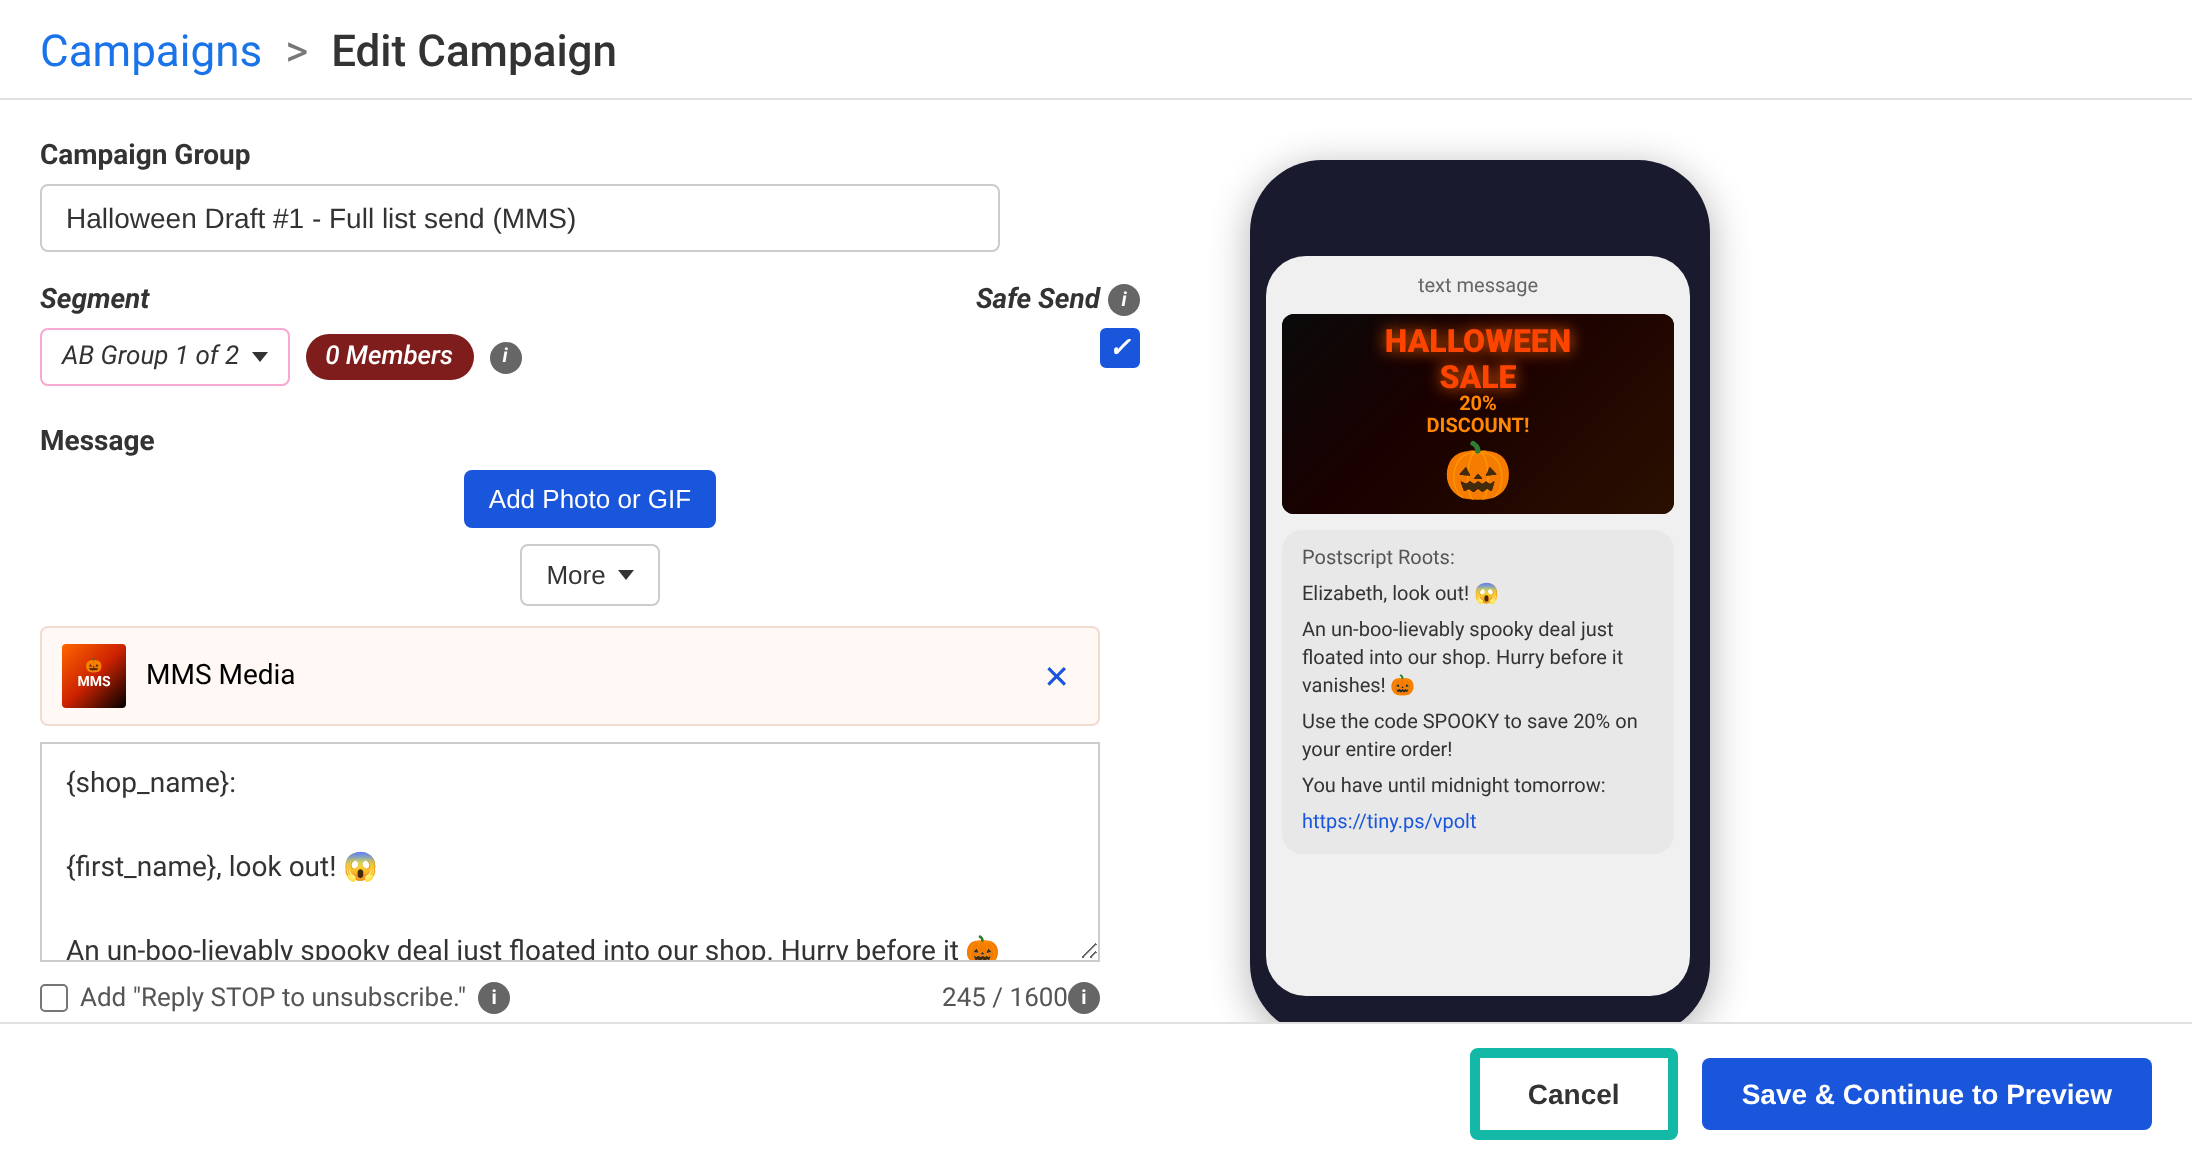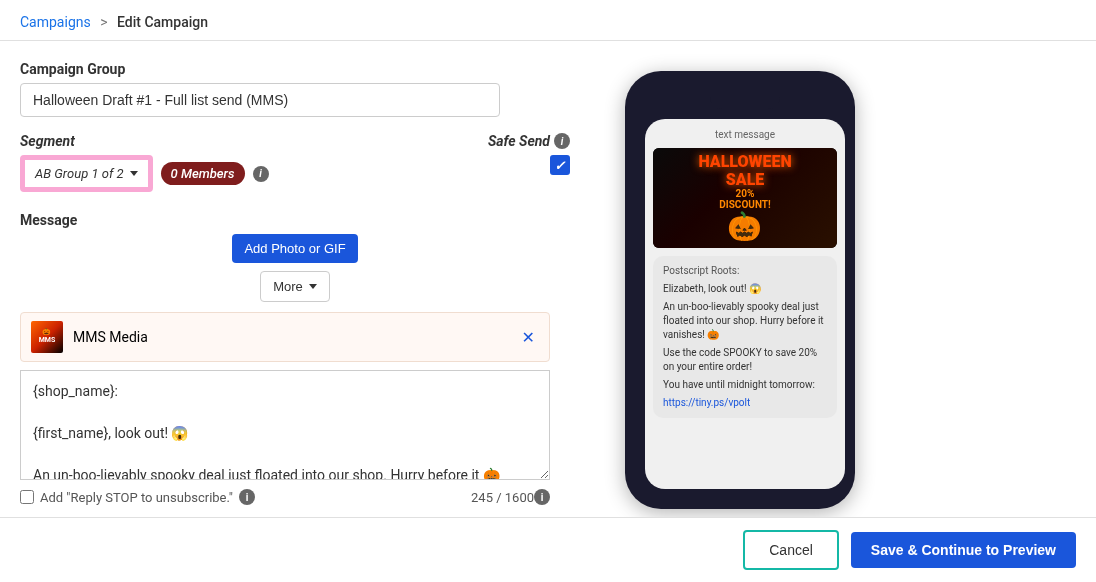--- a/index.html
+++ b/index.html
@@ -16,21 +16,21 @@
       position: relative;
       padding: 0;
     }
 
     .header {
       padding: 14px 20px 10px 20px;
       border-bottom: 1px solid #e0e0e0;
     }
 
     .breadcrumb {
-      font-size: 14px;
+      font-size: 22px;
       font-weight: 400;
       color: #333;
     }
 
     .breadcrumb .link {
       color: #1a73e8;
       text-decoration: none;
     }
 
     .breadcrumb .separator {
@@ -123,21 +123,21 @@
     }
 
     .segment-controls {
       display: flex;
       align-items: center;
       gap: 8px;
     }
 
     .segment-dropdown {
       padding: 6px 10px;
-      border: 5px solid #f9a8d4;
+      border: 1px solid #f9a8d4;
       border-radius: 4px;
       font-size: 13px;
       background: #fff;
       cursor: pointer;
       display: flex;
       align-items: center;
       gap: 4px;
     }
 
     .members-badge {
@@ -303,46 +303,46 @@
       align-items: center;
       gap: 12px;
       padding: 12px 20px;
       border-top: 1px solid #e0e0e0;
       background: #fff;
     }
 
     .btn-cancel {
       background: #fff;
       color: #333;
-      border: 2px solid #14b8a6;
+      border: 5px solid #14b8a6;
       border-radius: 4px;
       padding: 10px 24px;
       font-size: 14px;
-      font-weight: 400;
+      font-weight: 700;
       cursor: pointer;
     }
 
     .btn-save-preview {
       background: #1a56db;
       color: #fff;
       border: none;
       border-radius: 4px;
       padding: 10px 20px;
       font-size: 14px;
       font-weight: 600;
       cursor: pointer;
     }
 
     
     .phone-mockup {
       width: 230px;
       min-height: 430px;
       background: #1a1a2e;
       border-radius: 36px;
-      padding: 20px 10px 20px 20px;
+      padding: 20px 10px 20px 8px;
       position: relative;
       box-shadow: 0 4px 20px rgba(0,0,0,0.3);
       margin-top: 10px;
     }
 
     .phone-notch {
       width: 70px;
       height: 18px;
       background: #1a1a2e;
       border-radius: 0 0 12px 12px;

